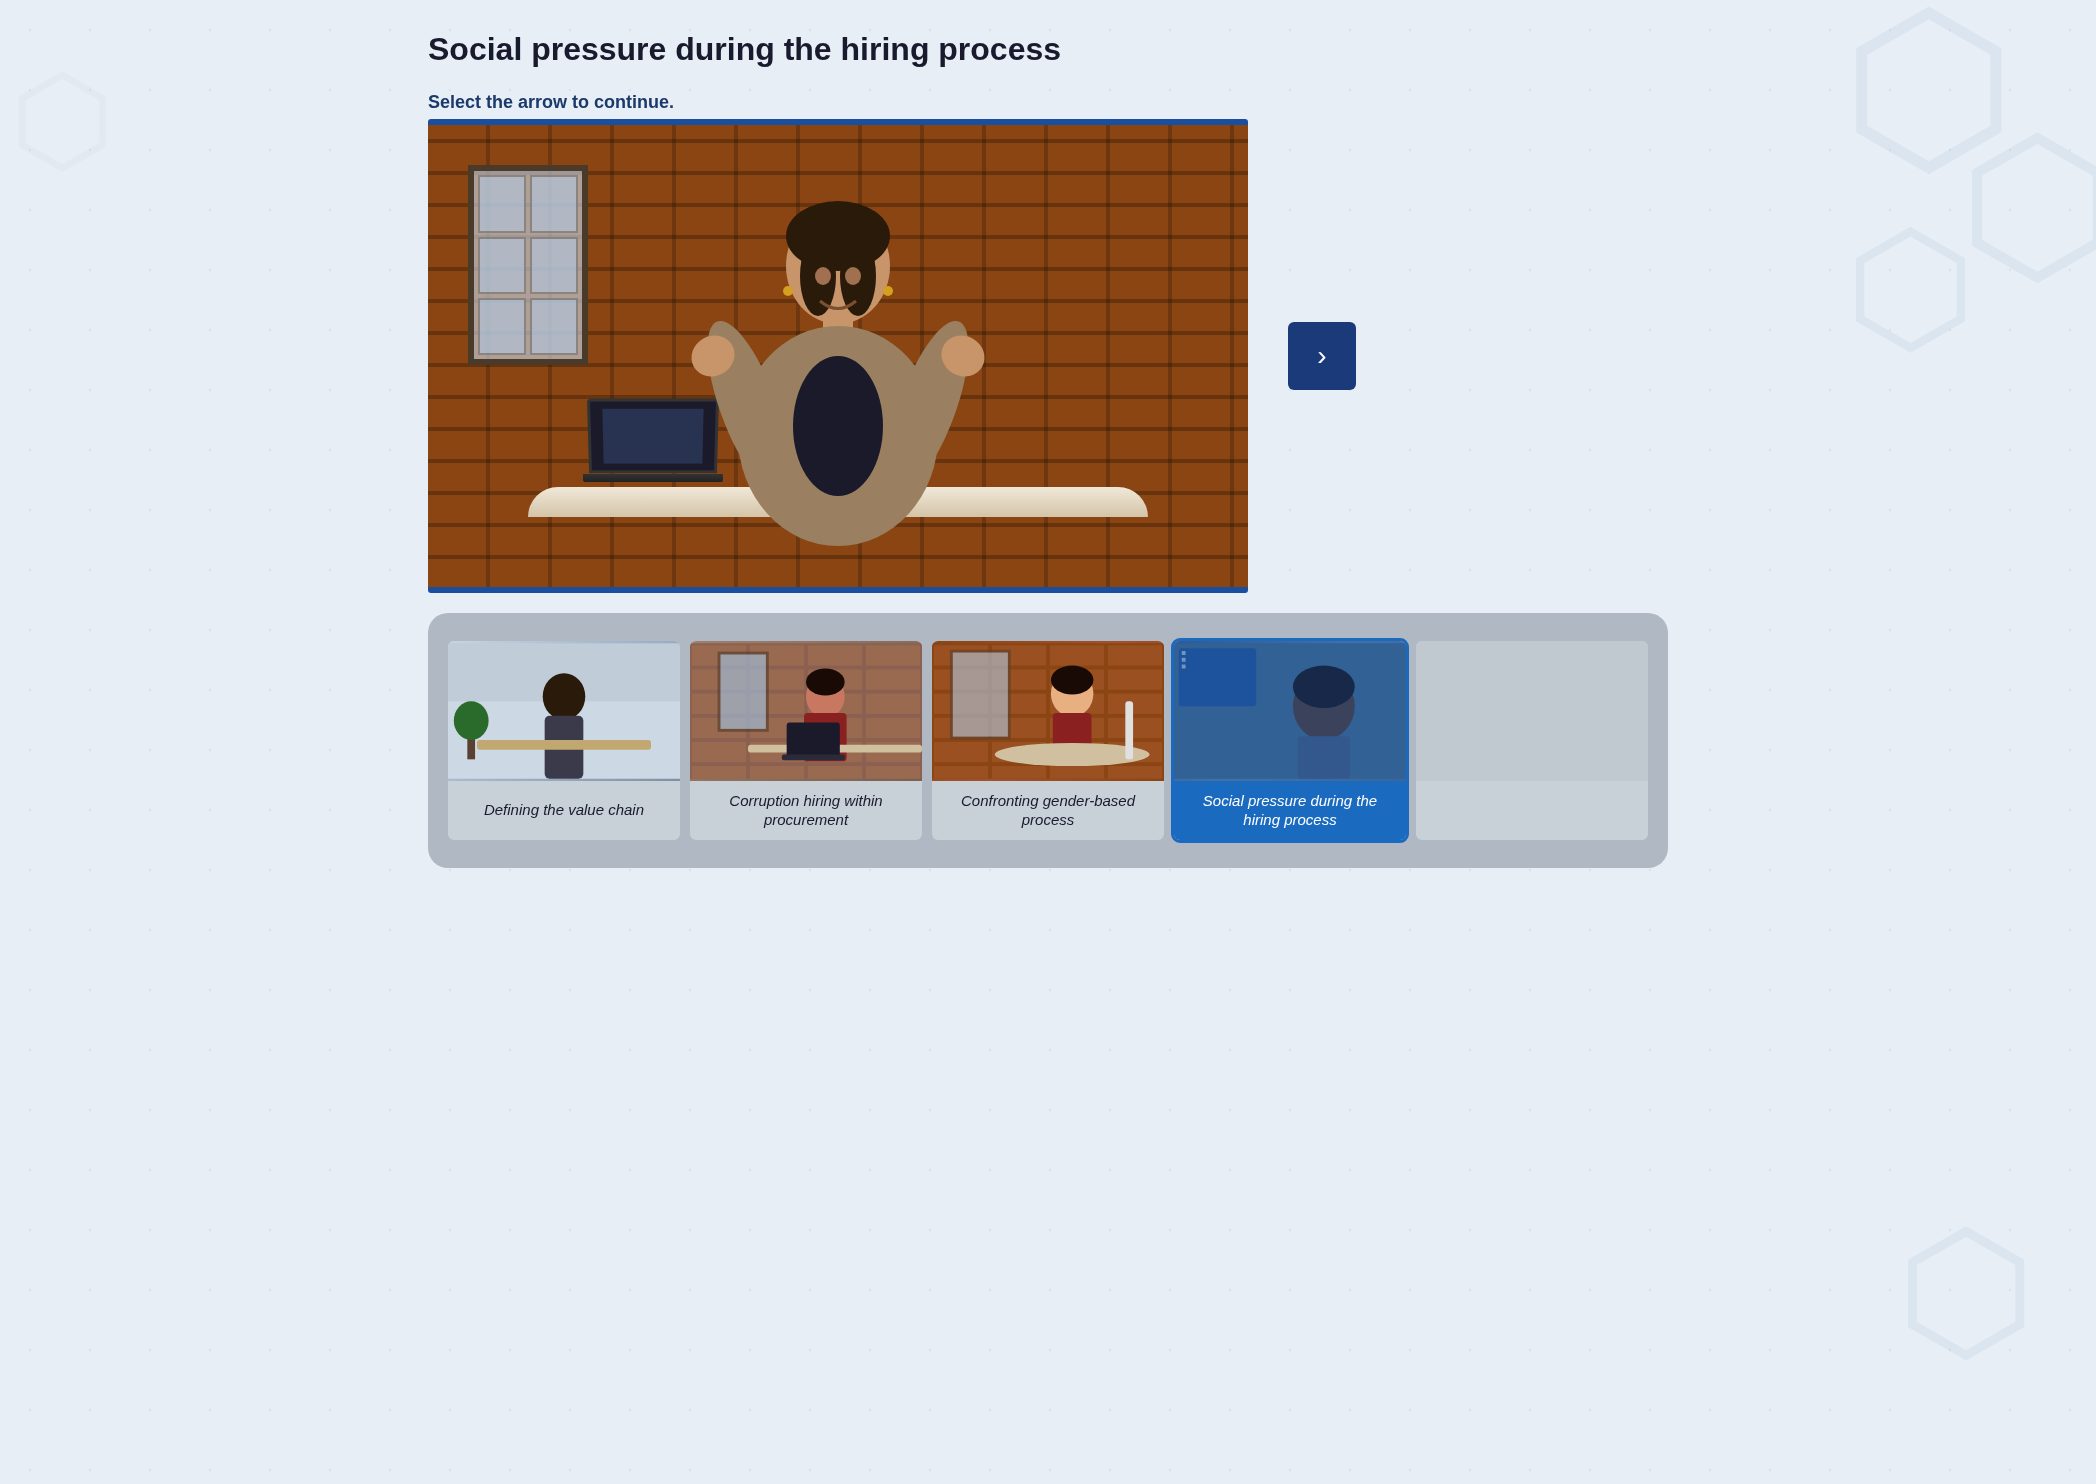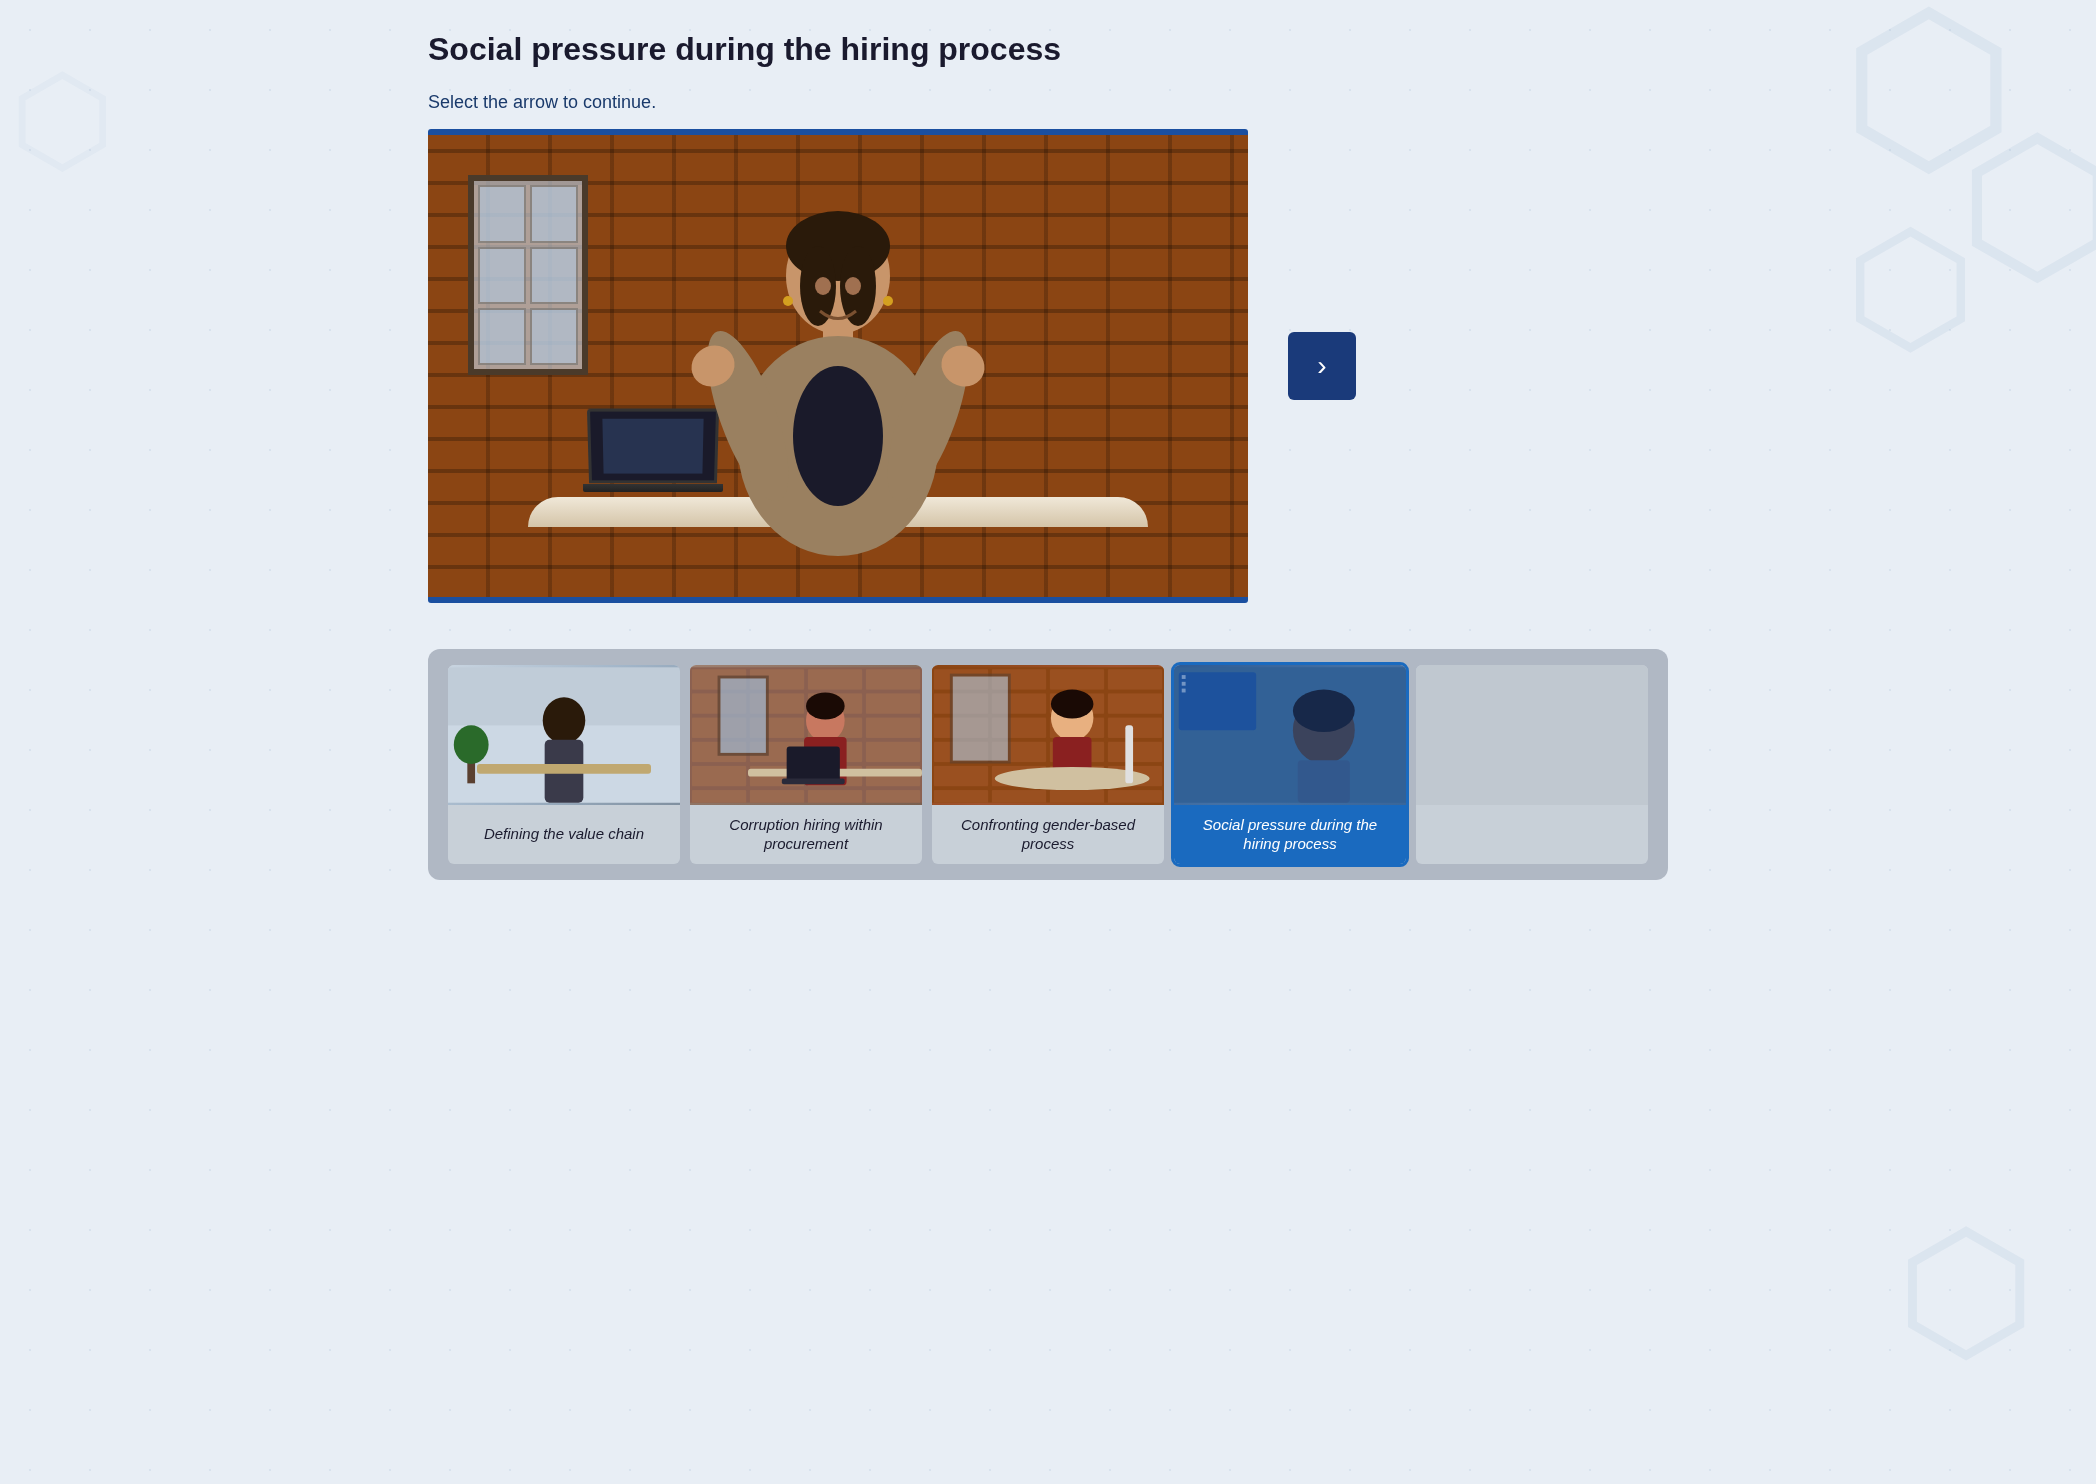--- a/index.html
+++ b/index.html
@@ -37,23 +37,23 @@
       font-size: 32px;
       font-weight: bold;
       color: #1a1a2e;
       margin-bottom: 24px;
       line-height: 1.2;
     }
 
     
     .instruction {
       font-size: 18px;
-      font-weight: normal;
+      font-weight: bold;
       color: #1a3a6b;
-      margin-bottom: 16px;
+      margin-bottom: 6px;
     }
 
     
     .video-section {
       position: relative;
       display: flex;
       align-items: center;
     }
 
     .video-wrapper {
@@ -204,24 +204,24 @@
       cursor: pointer;
       display: flex;
       align-items: center;
       justify-content: center;
       margin-left: 40px;
       flex-shrink: 0;
     }
 
     
     .thumbnail-strip {
-      margin-top: 46px;
+      margin-top: 20px;
       background: #b0b8c4;
-      border-radius: 12px;
-      padding: 16px 20px;
+      border-radius: 20px;
+      padding: 28px 20px;
       display: flex;
       gap: 10px;
       align-items: stretch;
     }
 
     .thumbnail-item {
       flex: 1;
       background: #c8d0d8;
       border-radius: 6px;
       overflow: hidden;

